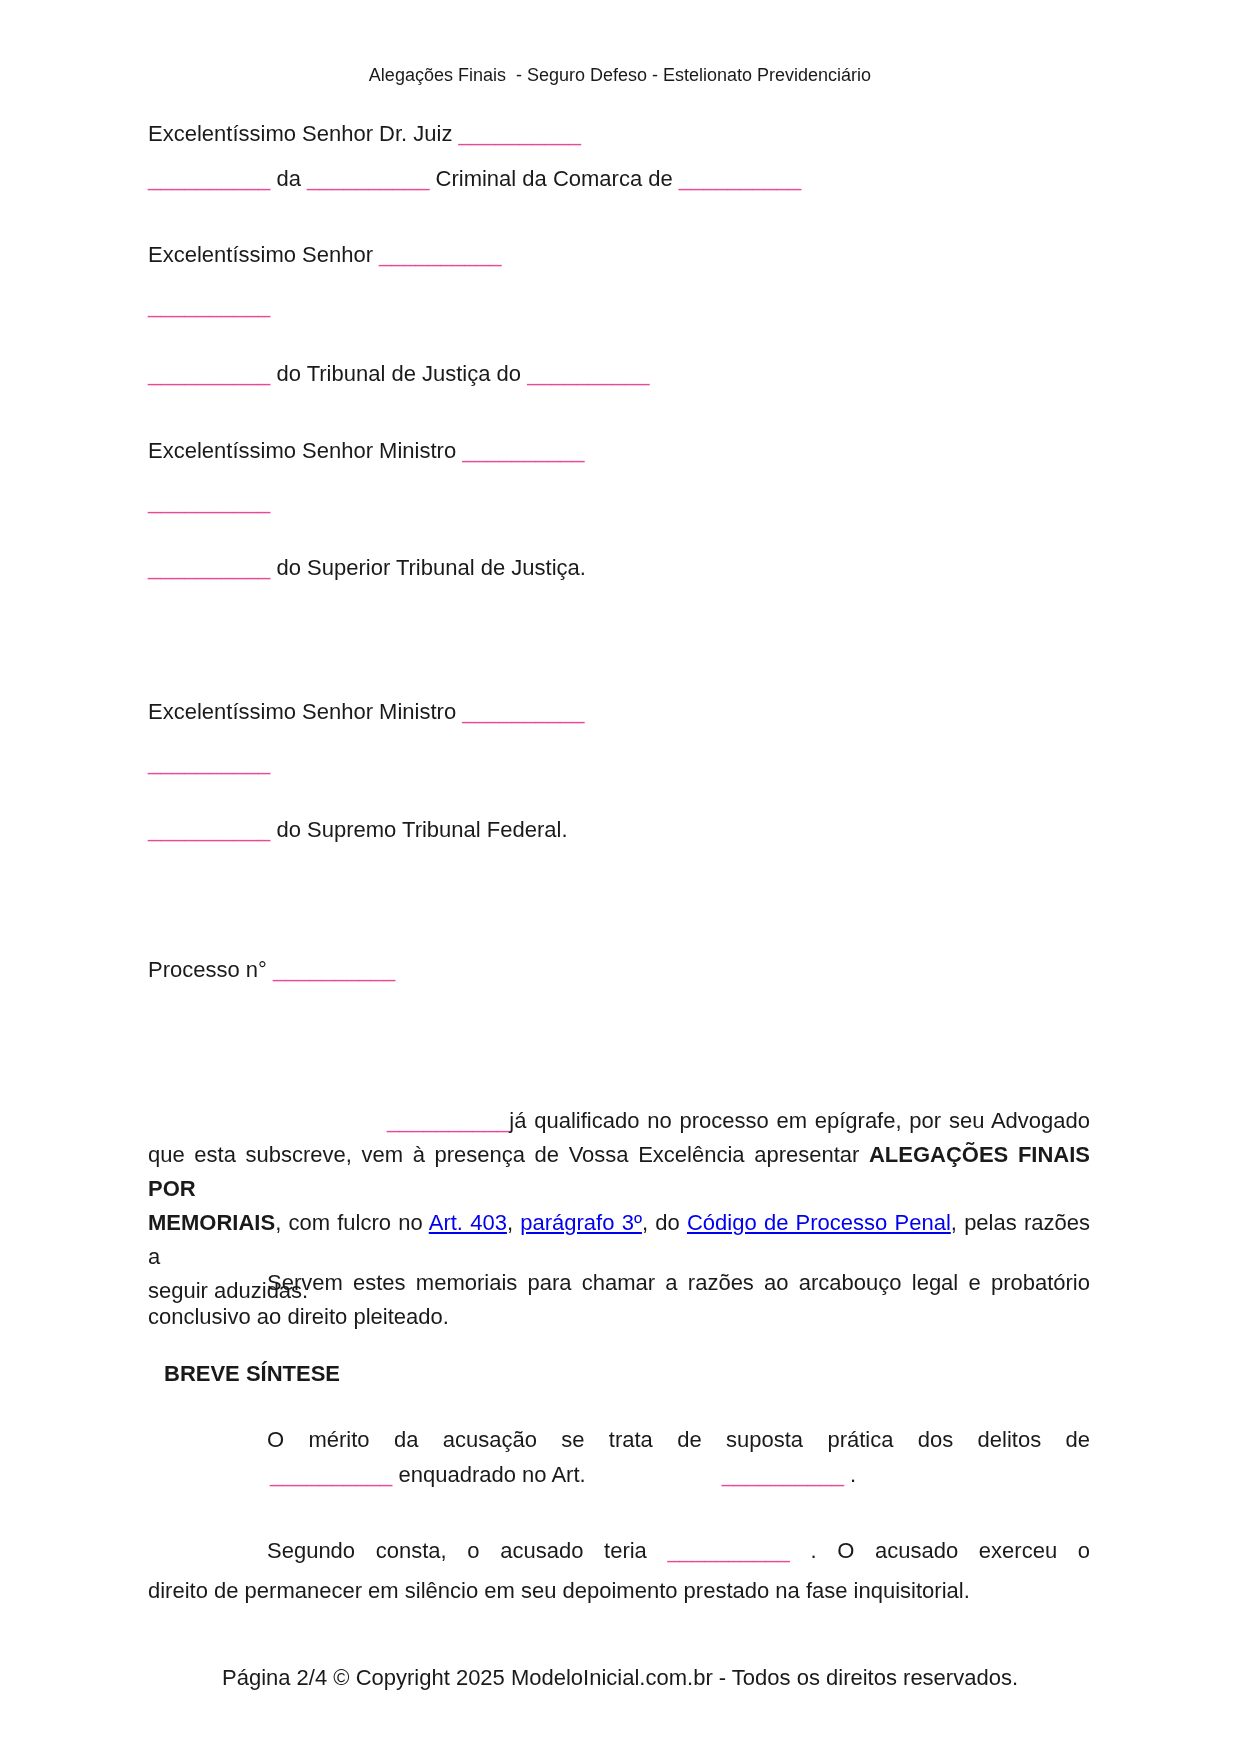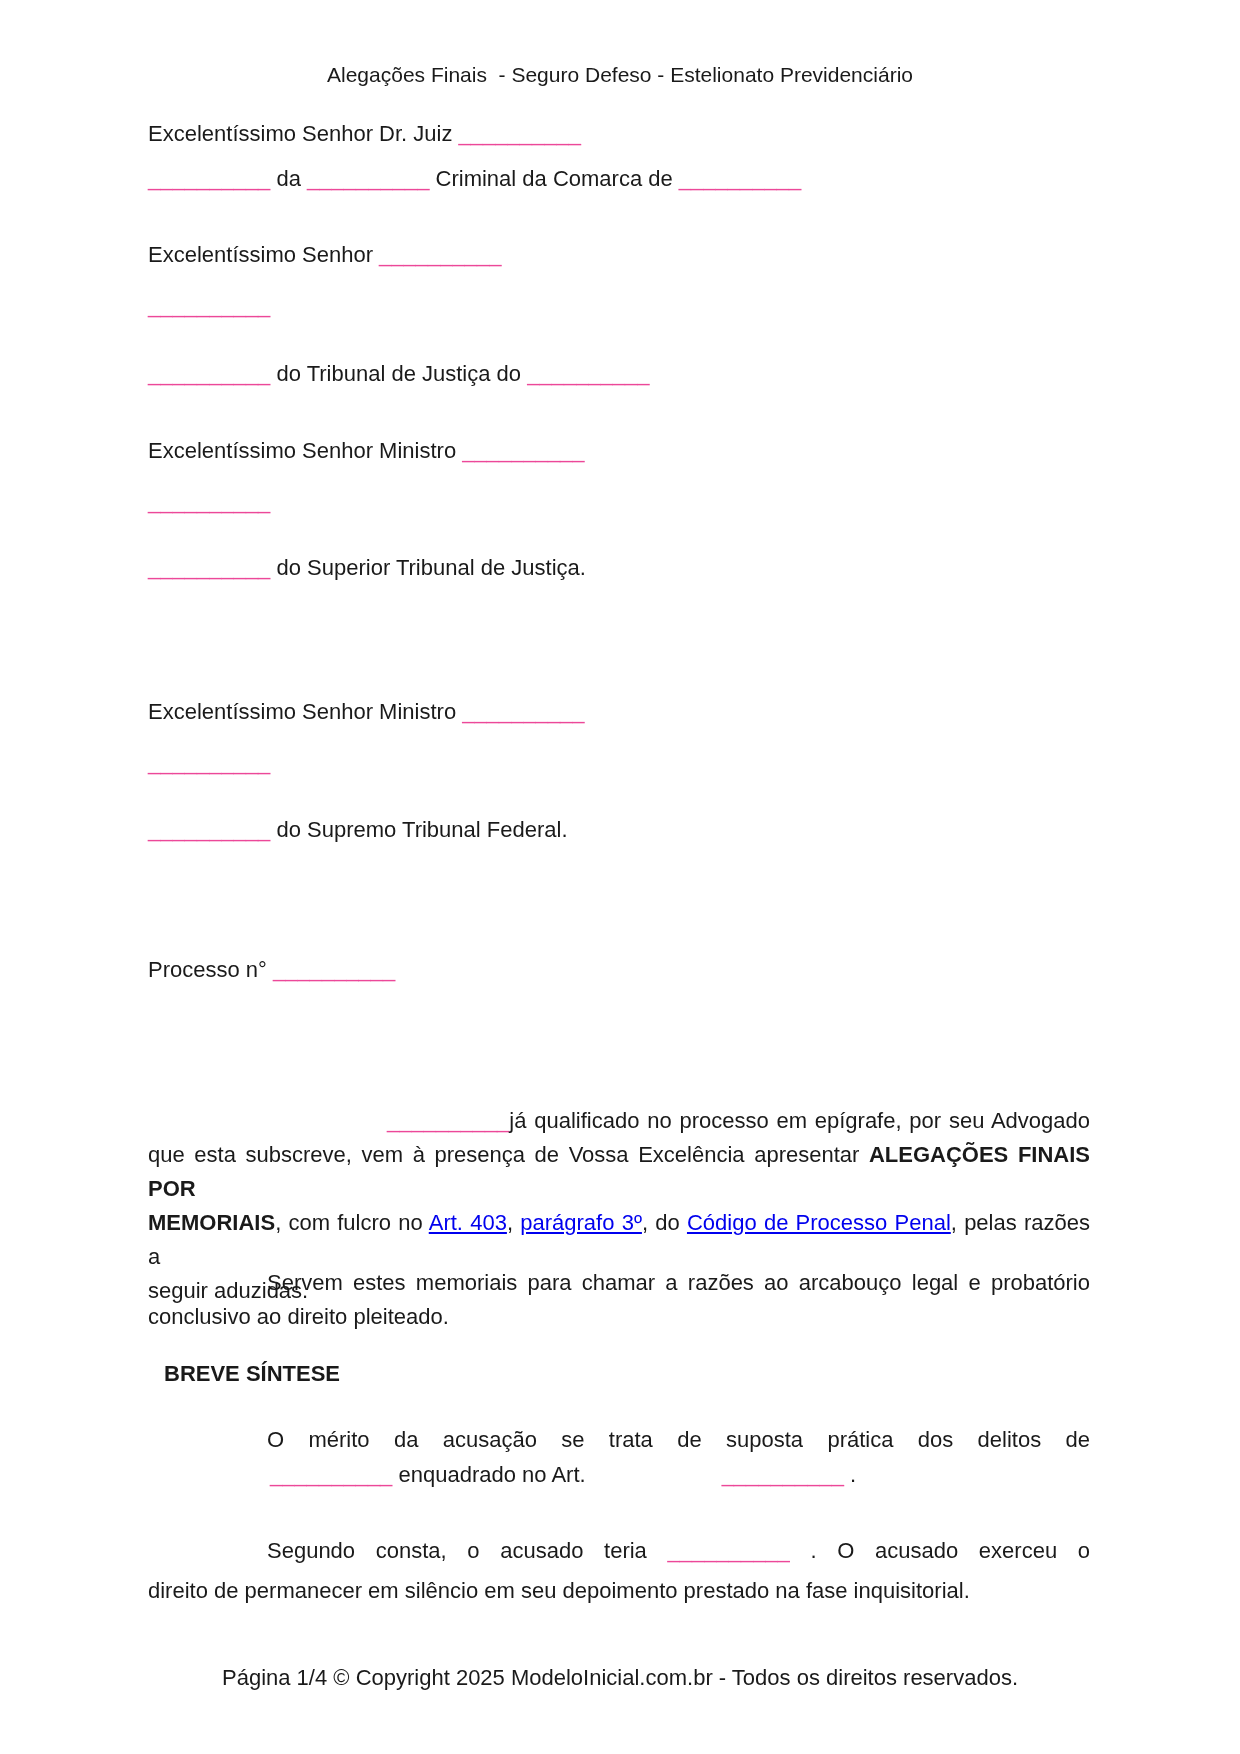--- a/index.html
+++ b/index.html
@@ -12,21 +12,21 @@
     font-size: 22px;
     color: #1a1a1a;
     overflow: hidden;
   }
   .title {
     position: absolute;
     top: 58px;
     left: 0;
     width: 1240px;
     text-align: center;
-    font-size: 21px;
+    font-size: 18px;
     line-height: 34px;
     white-space: pre;
   }
   .line {
     position: absolute;
     left: 148px;
     width: 942px;
     line-height: 34px;
     text-align: left;
   }
@@ -107,15 +107,15 @@
   </div>
 
   <div class="line heading" style="top:1357px">BREVE SÍNTESE</div>
 
   <div class="para jline indent-std" style="top:1423px"><span>O mérito da acusação se trata de suposta prática dos delitos de</span></div>
   <div class="para jline indent-std" style="top:1534px"><span>Segundo consta, o acusado teria </span><span class="blank">__________</span><span> . O acusado exerceu o</span></div>
 
   <div class="para lline" style="top:1458px; padding-left:122px; width:820px;"><span class="blank">__________</span><span> enquadrado no Art.</span><span class="gap"></span><span class="blank">__________</span><span> .</span></div>
   <div class="para lline" style="top:1574px"><span>direito de permanecer em silêncio em seu depoimento prestado na fase inquisitorial.</span></div>
 
-  <div class="footer">Página 1/4 © Copyright 2025 ModeloInicial.com.br - Todos os direitos reservados.</div>
+  <div class="footer">Página 2/4 © Copyright 2025 ModeloInicial.com.br - Todos os direitos reservados.</div>
 
 </div>
 
 </body></html>

